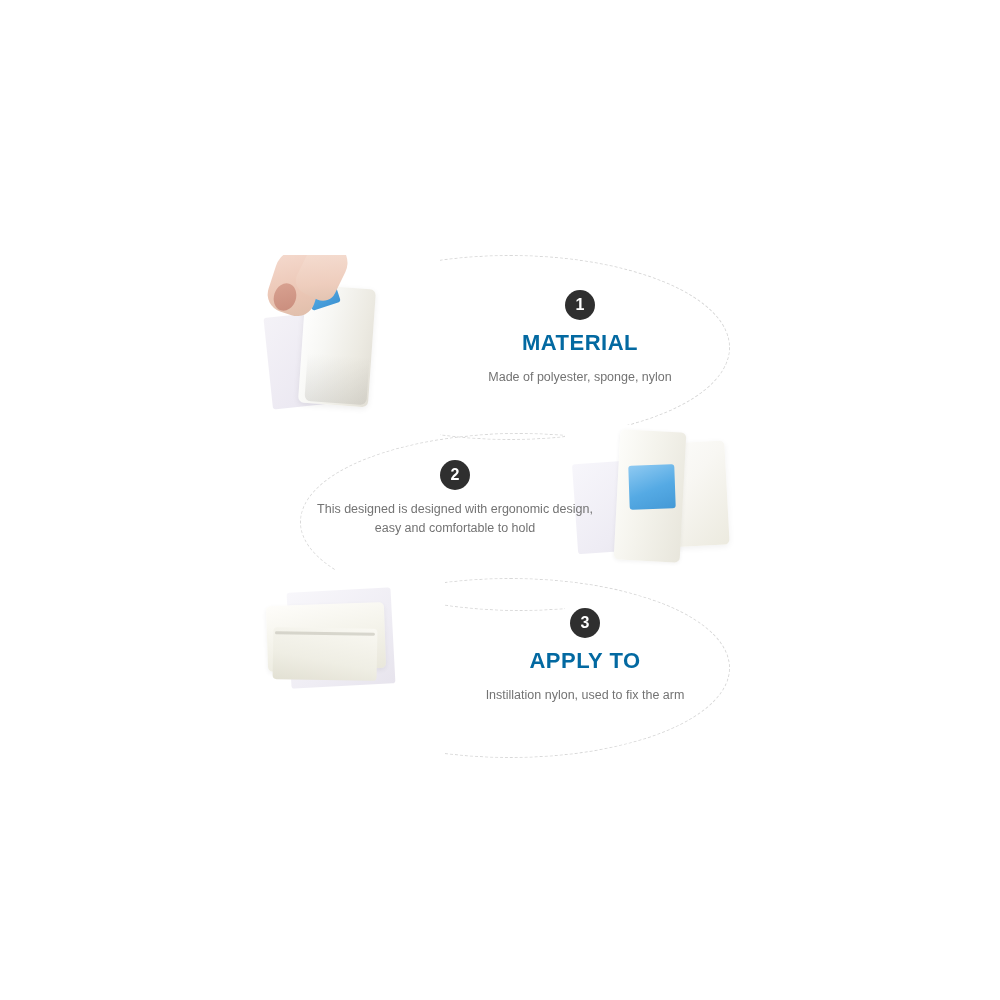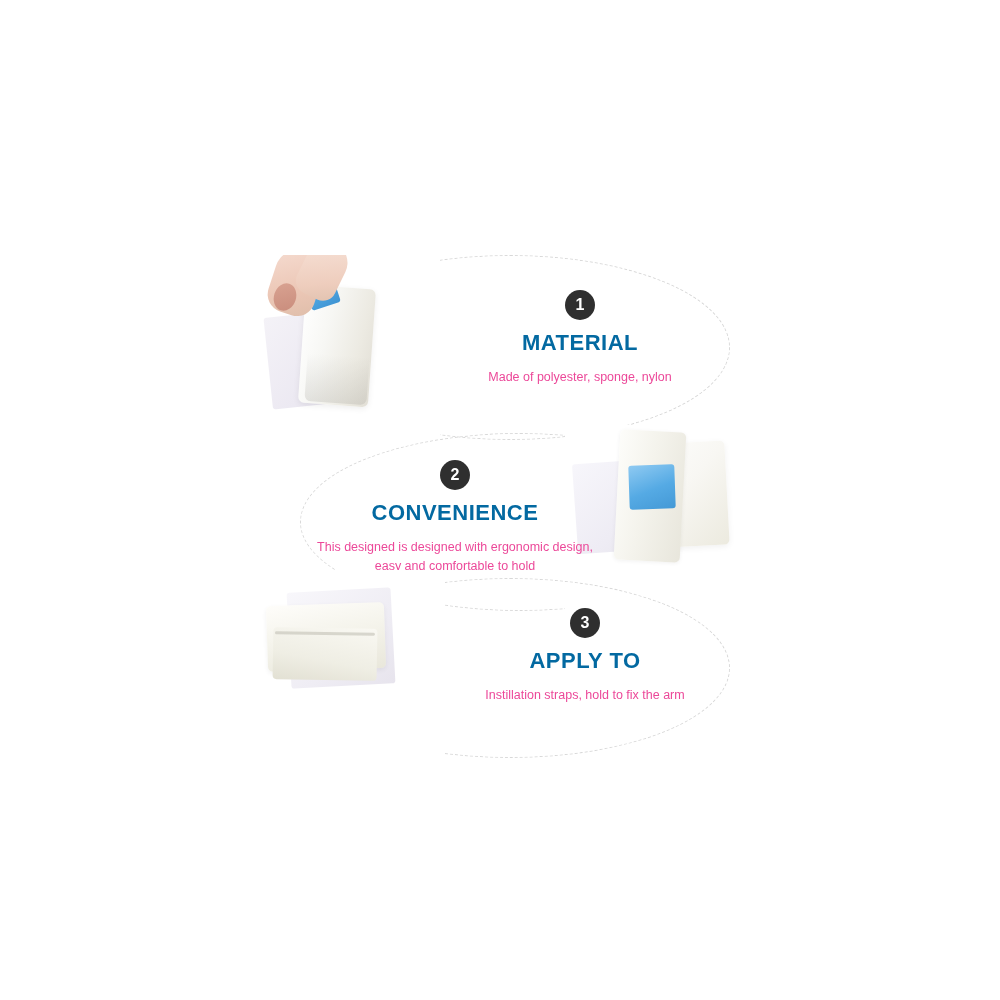--- a/index.html
+++ b/index.html
@@ -61,21 +61,21 @@
     font-weight: bold;
     letter-spacing: 0.5px;
     color: #0369a1;
     margin-bottom: 12px;
     font-family: "Liberation Sans", sans-serif;
   }
 
   .feature-desc {
     font-size: 12.5px;
     line-height: 1.55;
-    color: #ec4899;
+    color: #737373;
     font-family: "Liberation Sans", sans-serif;
   }
 
   
   .photo {
     position: absolute;
     overflow: hidden;
     background: #ffffff;
   }
 
@@ -275,35 +275,34 @@
 
     <div class="photo" style="left:265px; top:0px; width:185px; height:185px;">
       <div class="p2-card"></div>
       <div class="p2-pad"></div>
       <div class="p2-strap"></div>
       <div class="p2-blue"></div>
     </div>
 
     <div class="feature-text" style="left:10px; top:35px; width:290px;">
       <div class="badge">2</div>
-      <div class="feature-title">CONVENIENCE</div>
       <div class="feature-desc">This designed is designed with ergonomic design, easy and comfortable to hold</div>
     </div>
   </div>
 
   <div class="feature" style="left:255px; top:570px; width:470px; height:200px;">
     <div class="ellipse" style="left:35px; top:8px; width:440px; height:180px;"></div>
 
     <div class="photo" style="left:0px; top:0px; width:190px; height:190px;">
       <div class="p3-card"></div>
       <div class="p3-strap"></div>
       <div class="p3-strap2"></div>
       <div class="p3-seam"></div>
     </div>
 
     <div class="feature-text" style="left:190px; top:38px; width:280px;">
       <div class="badge">3</div>
       <div class="feature-title">APPLY TO</div>
-      <div class="feature-desc">Instillation straps, hold to fix the arm</div>
+      <div class="feature-desc">Instillation nylon, used to fix the arm</div>
     </div>
   </div>
 
 </div>
 
 </body></html>

